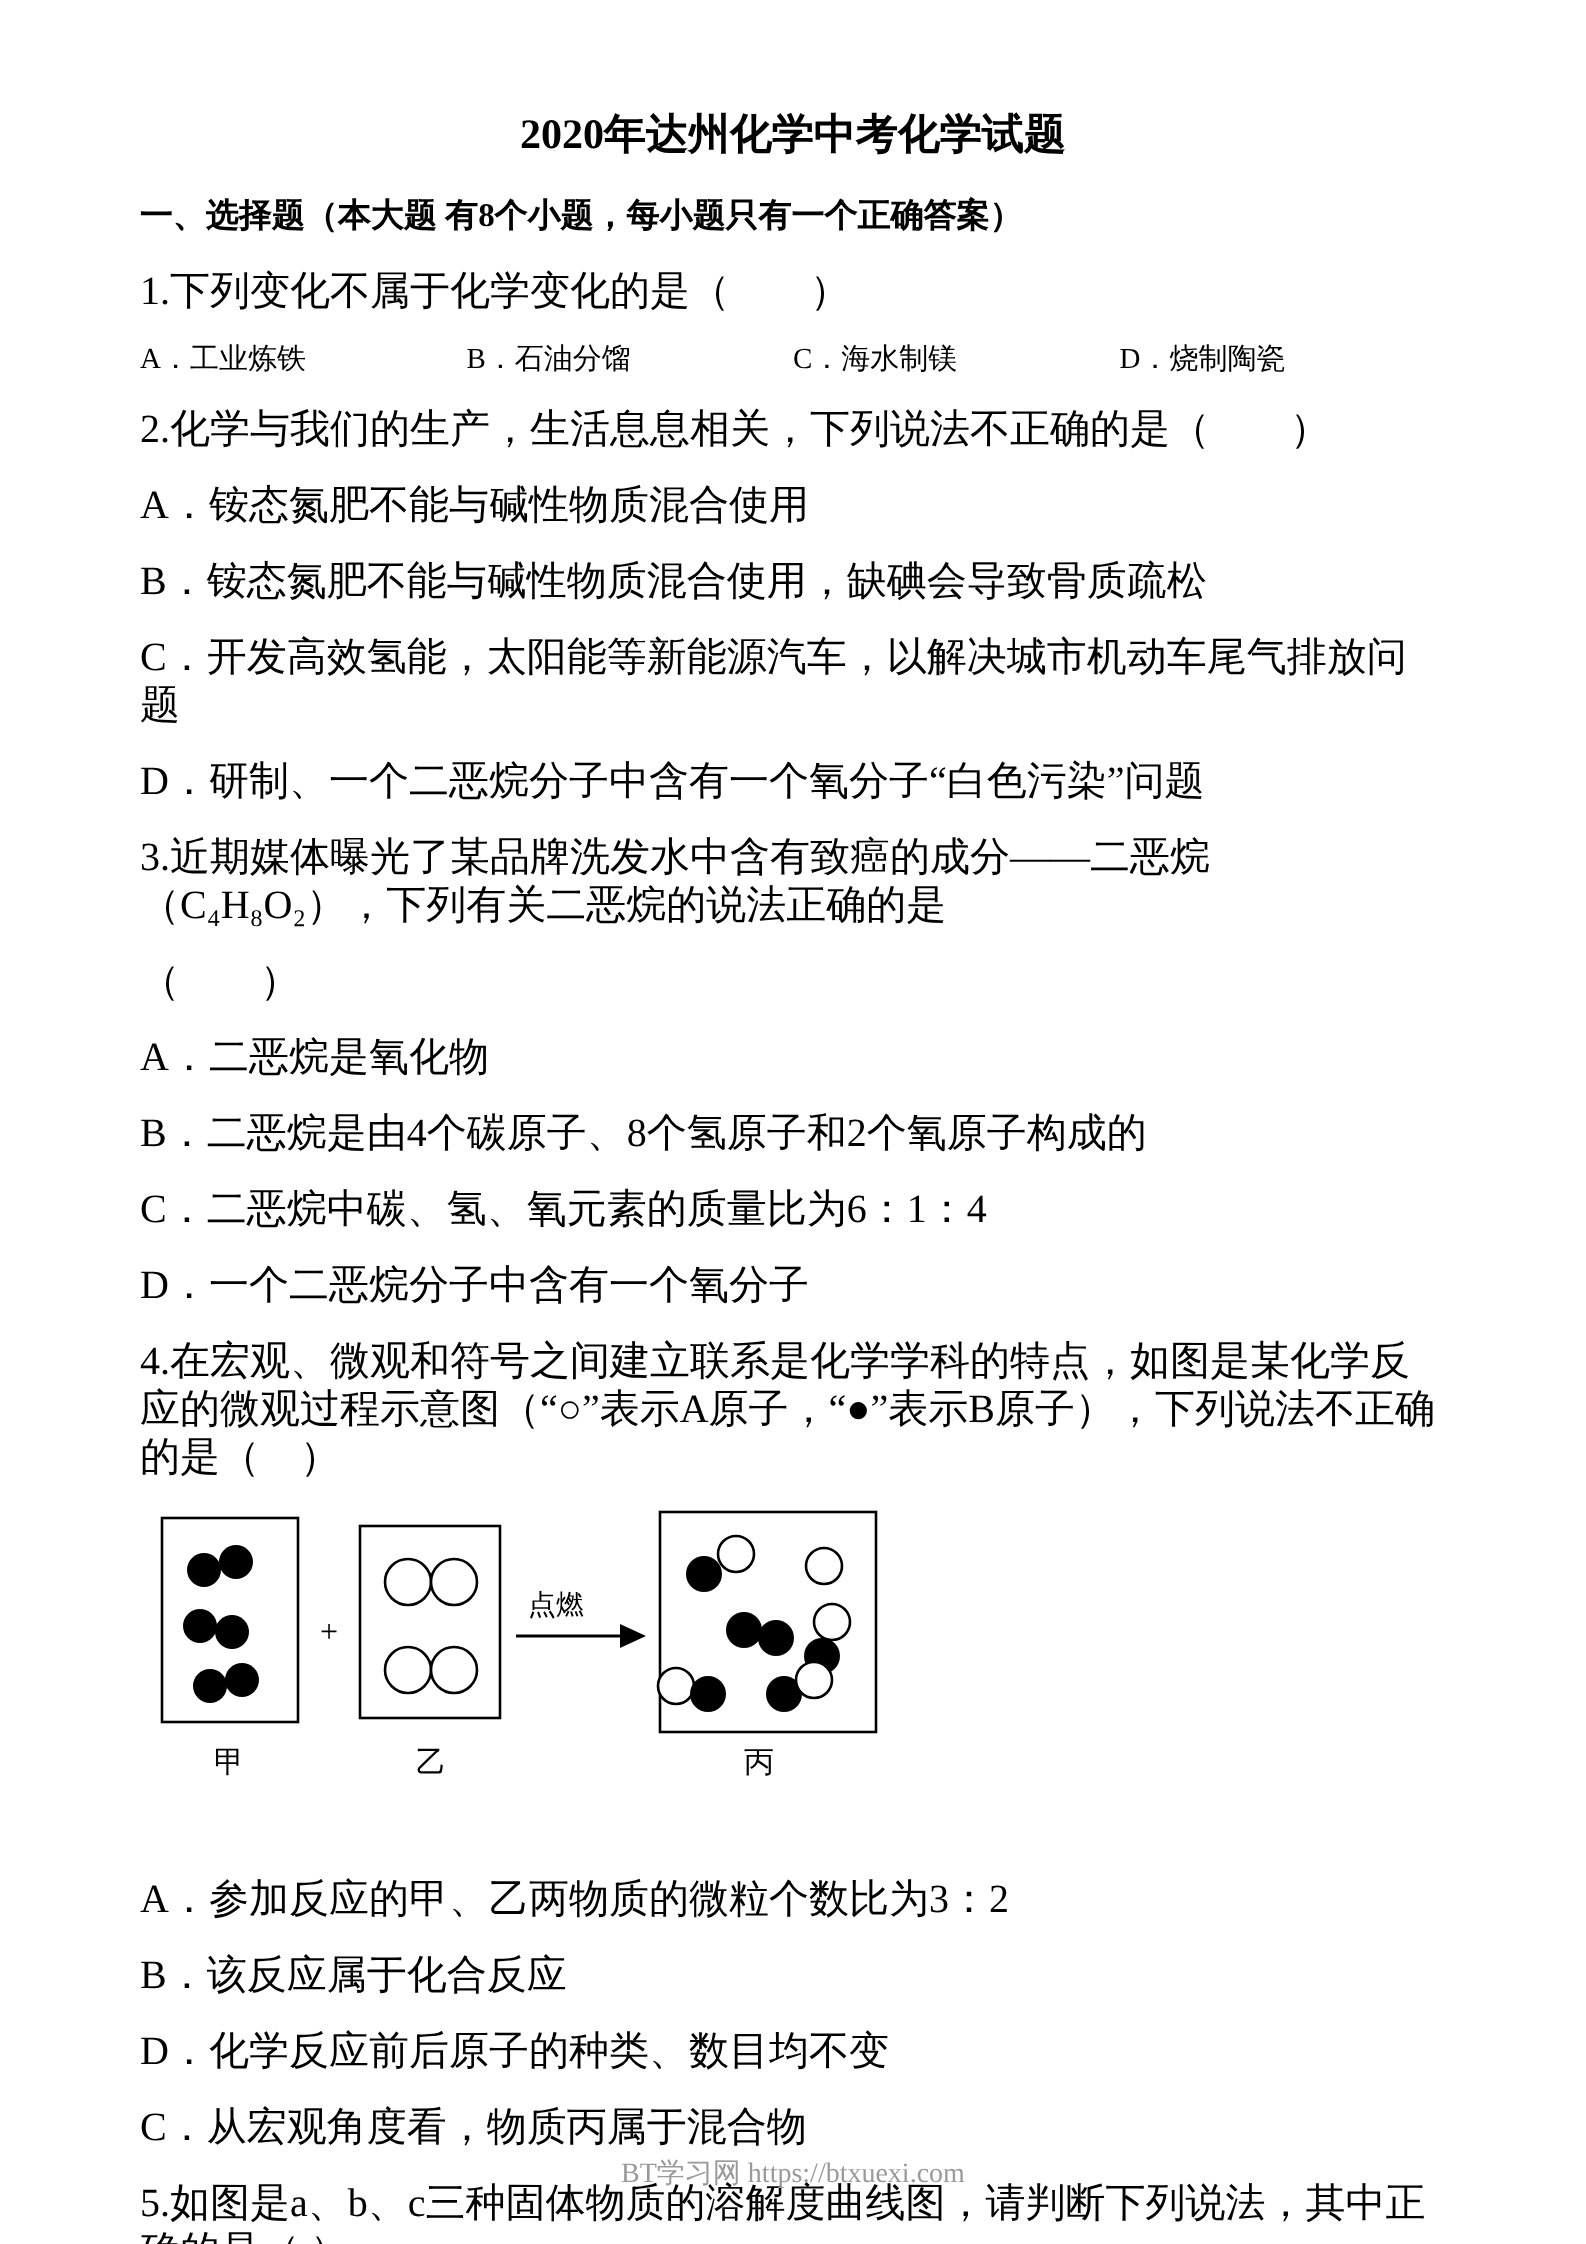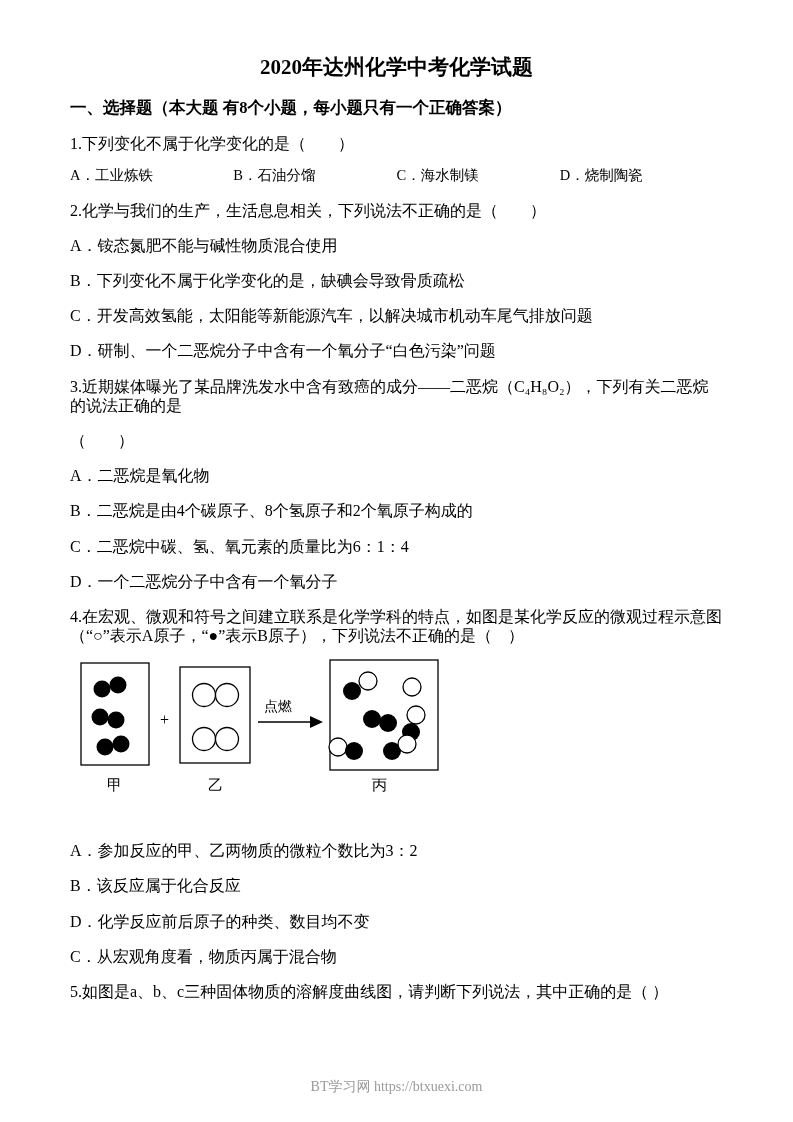--- a/index.html
+++ b/index.html
@@ -19,23 +19,23 @@
     margin:0 0 18px 0;
     line-height:1.25;
   }
   .section-heading {
     font-size:16.5px;
     font-weight:bold;
     margin:0 0 16px 0;
     line-height:1.2;
   }
   .stem, .opt {
-    font-size:16px;
+    font-size:20px;
     line-height:1.2;
-    margin:16px 0 14px 0;
+    margin:0 0 14px 0;
   }
   .opt-row {
     display:flex;
     font-size:14.5px;
     line-height:1.2;
     margin:0 0 14px 0;
     font-family:Liberation Serif, serif;
   }
   .opt-row span { flex:0 0 25%; }
   .diagram-wrap { margin:6px 0 40px 10px; }
@@ -62,21 +62,21 @@
     <p class="stem">1.下列变化不属于化学变化的是（　　）</p>
     <div class="opt-row">
       <span>A．工业炼铁</span>
       <span>B．石油分馏</span>
       <span>C．海水制镁</span>
       <span>D．烧制陶瓷</span>
     </div>
 
     <p class="stem">2.化学与我们的生产，生活息息相关，下列说法不正确的是（　　）</p>
     <p class="opt">A．铵态氮肥不能与碱性物质混合使用</p>
-    <p class="opt">B．下列变化不属于化学变化的是，缺碘会导致骨质疏松</p>
+    <p class="opt">B．铵态氮肥不能与碱性物质混合使用，缺碘会导致骨质疏松</p>
     <p class="opt">C．开发高效氢能，太阳能等新能源汽车，以解决城市机动车尾气排放问题</p>
     <p class="opt">D．研制、一个二恶烷分子中含有一个氧分子“白色污染”问题</p>
 
     <p class="stem">3.近期媒体曝光了某品牌洗发水中含有致癌的成分――二恶烷（C₄H₈O₂），下列有关二恶烷的说法正确的是</p>
     <p class="stem">（　　）</p>
     <p class="opt">A．二恶烷是氧化物</p>
     <p class="opt">B．二恶烷是由4个碳原子、8个氢原子和2个氧原子构成的</p>
     <p class="opt">C．二恶烷中碳、氢、氧元素的质量比为6：1：4</p>
     <p class="opt">D．一个二恶烷分子中含有一个氧分子</p>
 

